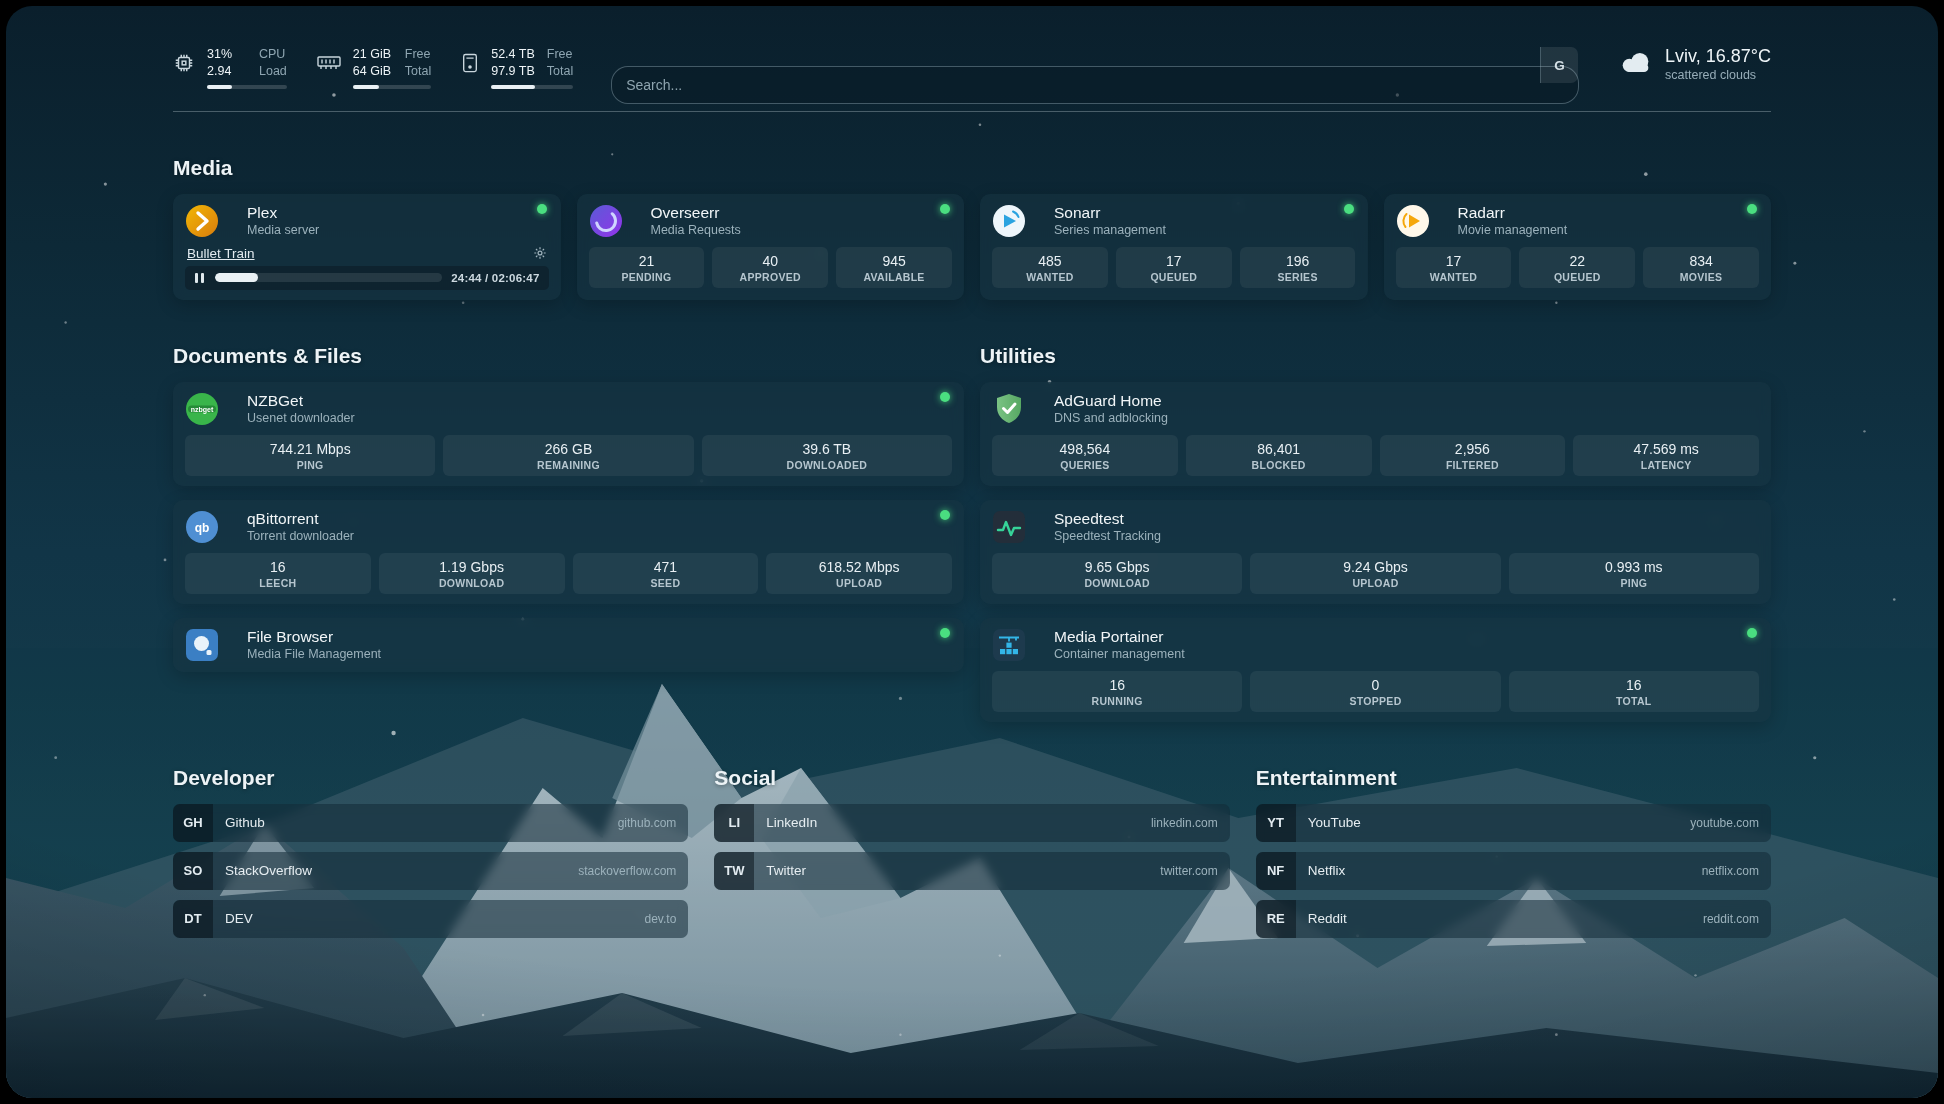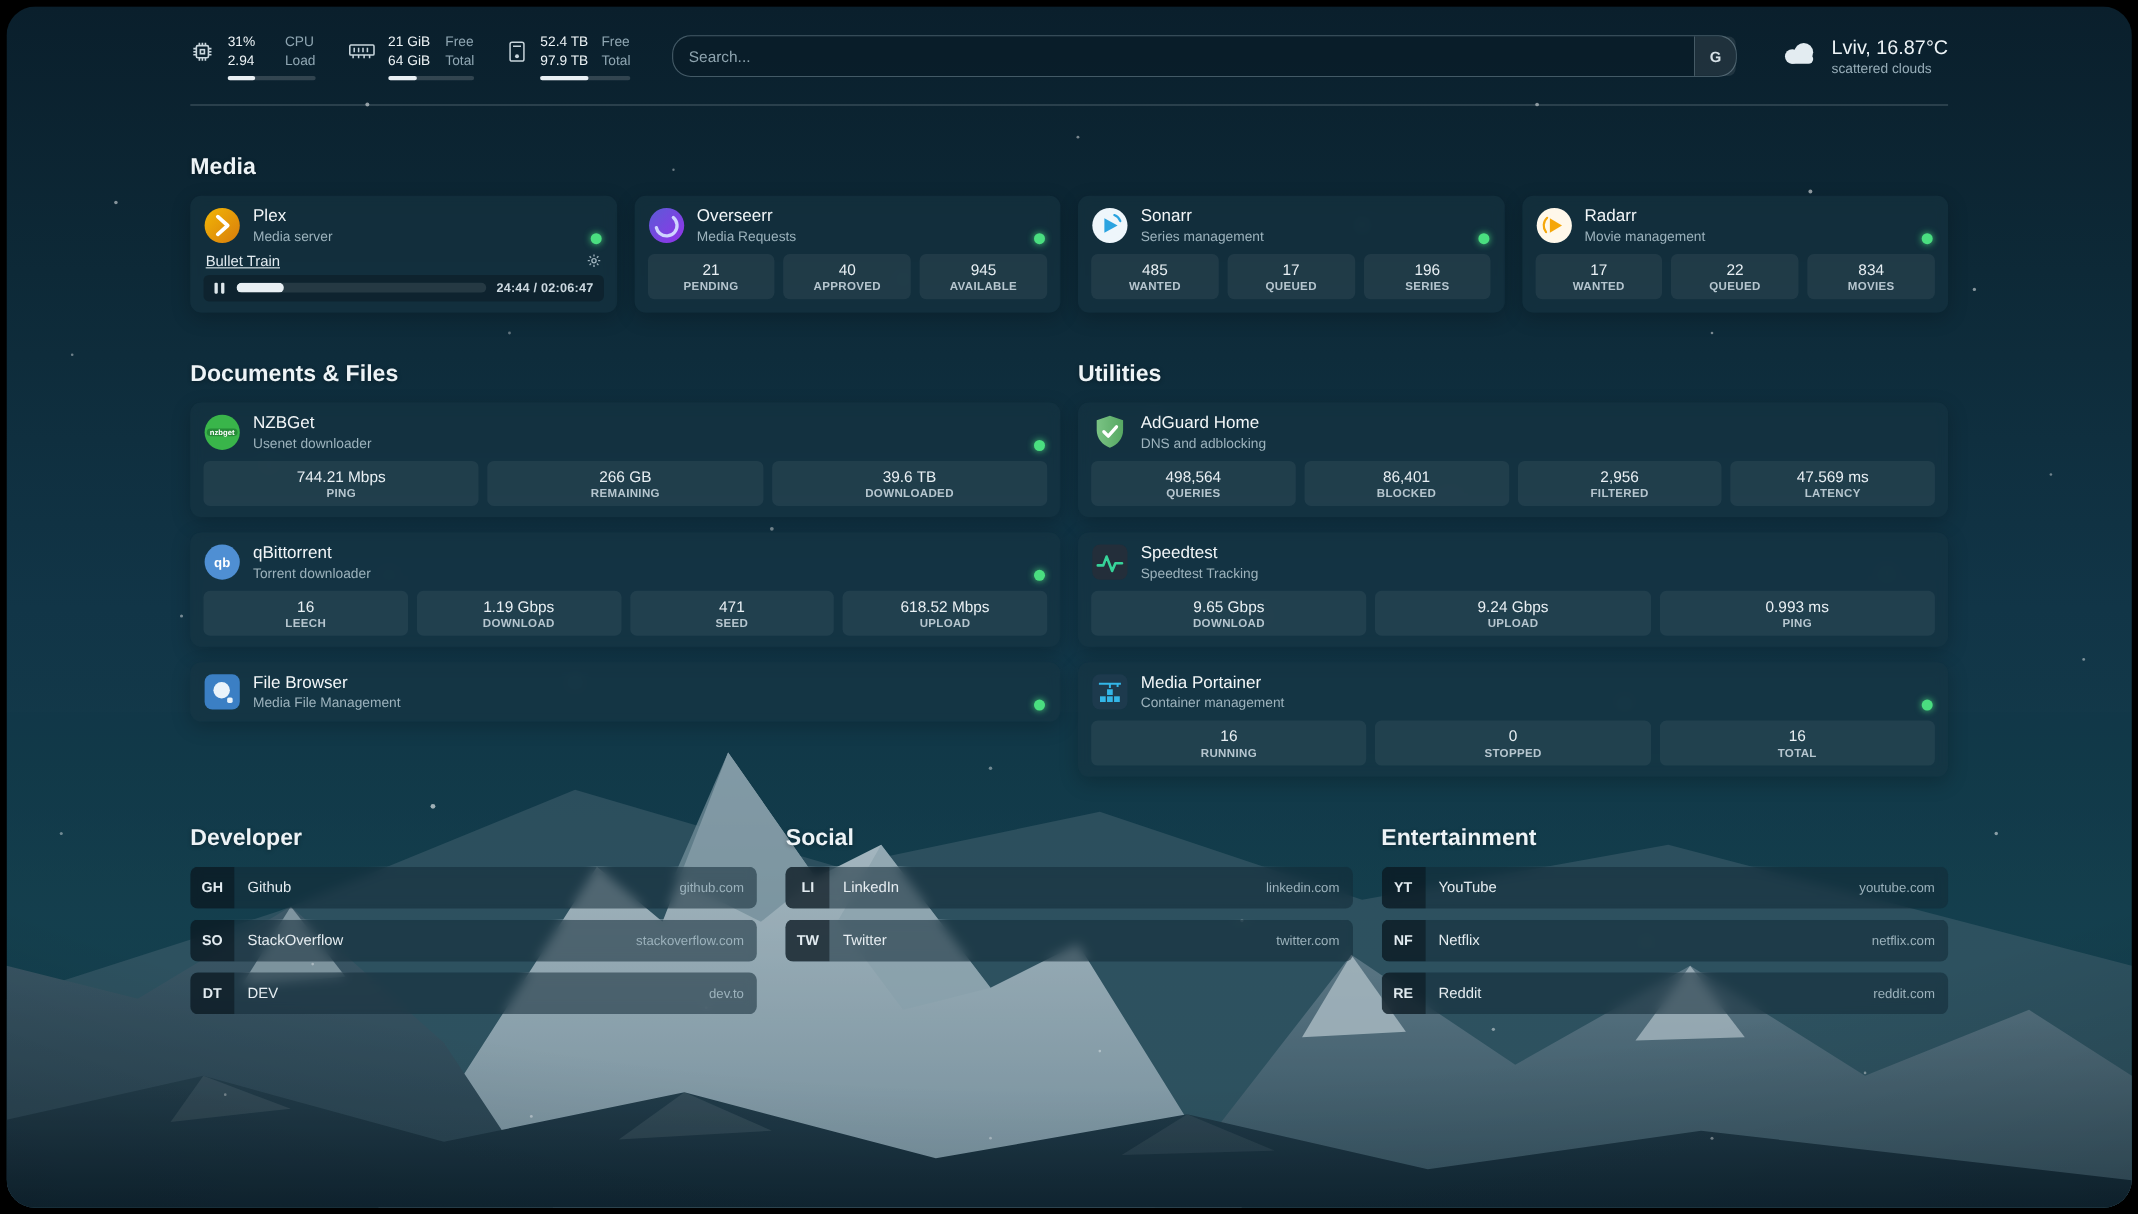--- a/index.html
+++ b/index.html
@@ -10,46 +10,46 @@
     background:linear-gradient(180deg,#0a1f2c 0%,#0d2937 22%,#113547 50%,#16445474 75%,#16424f 100%),
                linear-gradient(180deg,#0a1f2c,#1a4a58);
     font-family:"Liberation Sans",sans-serif;color:#e8eef2;
   }
   .bg-mountains{position:absolute;left:0;right:0;bottom:0;height:450px;width:100%;}
   .bg-snow{position:absolute;inset:0;width:100%;height:100%;pointer-events:none;}
   .vignette{position:absolute;inset:0;background:radial-gradient(130% 100% at 50% 35%, rgba(0,0,0,0) 55%, rgba(0,0,0,0.38) 100%);pointer-events:none;}
   .content{position:relative;z-index:2;padding:0 167px;}
 
   
-  .topbar{display:flex;align-items:center;padding-top:24px;}
+  .topbar{display:flex;align-items:flex-start;padding-top:40px;}
   .resources{display:flex;gap:30px;}
   .resource{display:grid;grid-template-columns:auto auto;column-gap:12px;align-items:center;}
   .res-icon{grid-row:1;display:flex;align-items:center;}
   .res-text{display:flex;gap:12px;font-size:12.5px;line-height:1.35;}
   .res-col{display:flex;flex-direction:column;}
   .res-col.values{color:#eef4f7;min-width:40px;}
   .res-col.labels{color:#8fa6b2;}
   .res-bar{grid-column:2;height:4px;border-radius:2px;background:rgba(255,255,255,0.16);margin-top:5px;width:100%;min-width:76px;}
   .res-fill{height:100%;border-radius:2px;background:#e9f0f4;}
   .search-wrap{flex:1;margin:0 38px;position:relative;height:38px;}
-  .search-input{width:100%;height:100%;background:rgba(9,28,38,0.55);border:1px solid rgba(140,165,178,0.45);border-radius:17px;color:#dfe9ee;font-size:14px;padding:0 50px 0 14px;outline:none;font-family:inherit;}
+  .search-input{width:100%;height:100%;background:rgba(9,28,38,0.55);border:1px solid rgba(140,165,178,0.45);border-radius:17px;color:#dfe9ee;font-size:14px;padding:0 50px 0 14px;outline:none;font-family:inherit;margin-top:20px;}
   .search-input::placeholder{color:#8ea4af;}
   .search-btn{position:absolute;right:1px;top:1px;bottom:1px;width:38px;border:none;border-radius:0 7px 7px 0;background:rgba(255,255,255,0.09);color:#d6e1e7;font-size:13.5px;font-weight:bold;cursor:pointer;border-left:1px solid rgba(140,165,178,0.35);font-family:inherit;}
   .weather{display:flex;align-items:center;gap:10px;}
   .w-loc{font-size:18px;color:#eef4f7;}
   .w-cond{font-size:12.5px;color:#97adb8;margin-top:1px;}
   .divider{margin:22px 167px 0;border-top:1px solid rgba(190,205,213,0.35);position:relative;z-index:2;}
 
   
   .section-title{font-size:21px;font-weight:700;color:#edf3f6;margin:44px 0 14px;text-shadow:0 1px 4px rgba(0,0,0,0.35);}
   .grid-media{display:grid;grid-template-columns:repeat(4,1fr);gap:16px;}
   .two-col{display:grid;grid-template-columns:1fr 1fr;gap:0 16px;align-items:start;}
   .stack{display:flex;flex-direction:column;gap:14px;}
   .card{background:rgba(22,52,66,0.58);border-radius:10px;padding:10px 12px;backdrop-filter:blur(6px);box-shadow:0 5px 18px rgba(0,0,0,0.2);cursor:pointer;}
-  .card-head{display:flex;align-items:flex-end;gap:11px;}
+  .card-head{display:flex;align-items:flex-start;gap:28px;}
   .svc-icon{width:34px;height:34px;flex:0 0 auto;display:flex;}
   .svc-titles{flex:1;min-width:0;}
   .svc-name{font-size:15.5px;color:#f2f6f8;font-weight:500;line-height:1.2;}
   .svc-sub{font-size:12.5px;color:#9cb2bc;margin-top:1px;}
   .dot{width:10px;height:10px;border-radius:50%;background:#4ade80;box-shadow:0 0 7px rgba(74,222,128,0.9);margin-right:2px;flex:0 0 auto;}
   .stats{display:flex;gap:8px;margin-top:9px;}
   .stat{flex:1;background:rgba(255,255,255,0.06);border-radius:6px;text-align:center;padding:6px 4px 5px;}
   .stat-value{font-size:14px;color:#e9f0f4;}
   .stat-label{font-size:10.5px;font-weight:700;color:#b6c6cf;margin-top:2px;letter-spacing:.3px;}
 

